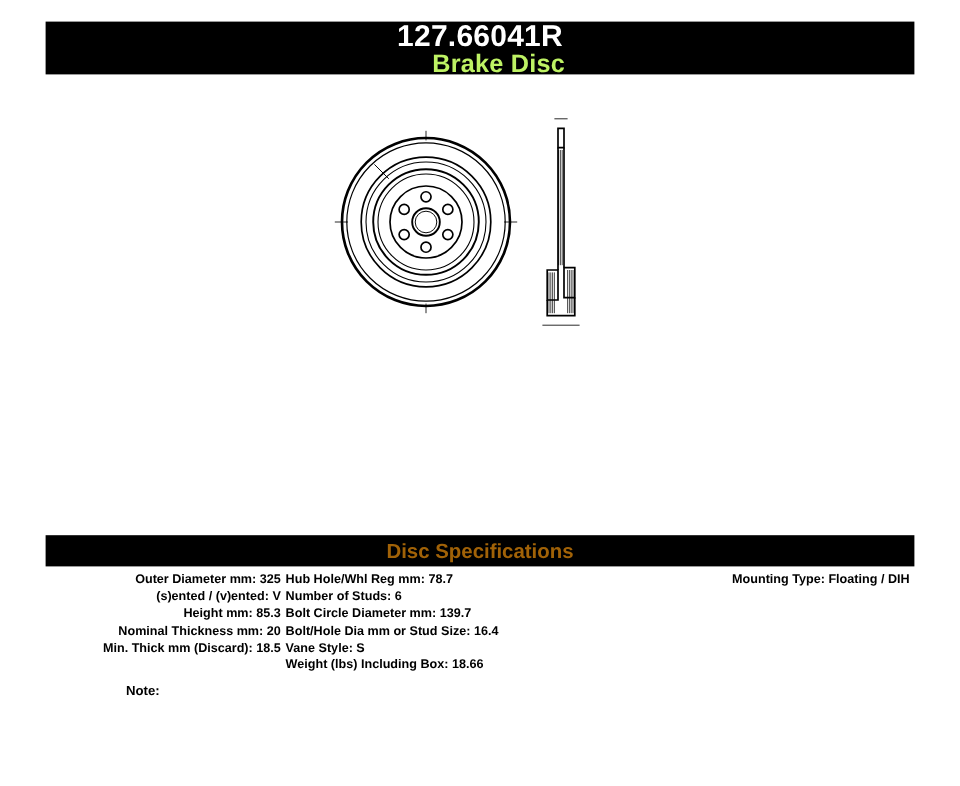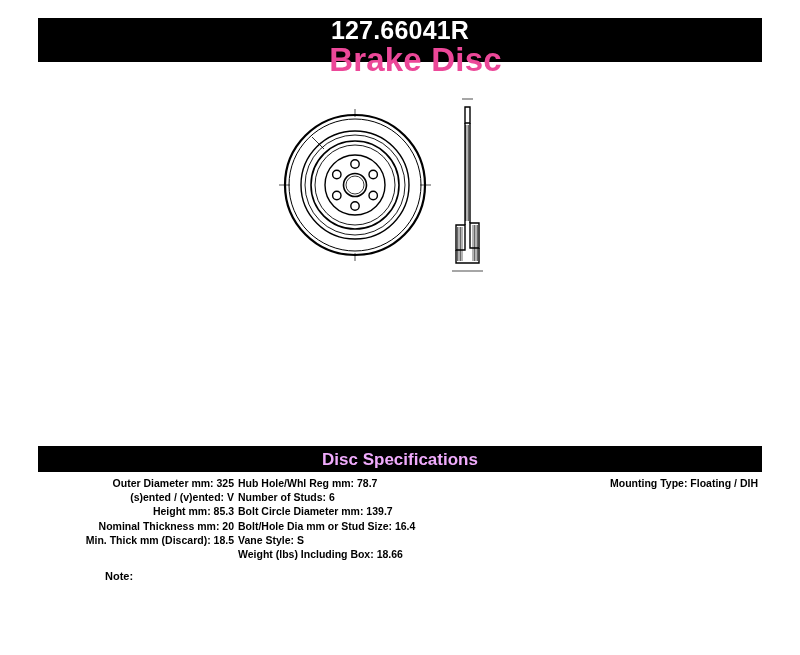--- a/index.html
+++ b/index.html
@@ -39,22 +39,22 @@
     flex-direction: column;
   }
   .header-part {
     color: #ffffff;
     font-size: 25px;
     font-weight: bold;
     letter-spacing: 0.2px;
     line-height: 1;
   }
   .header-title {
-    color: #ec4899;
-    font-size: 33px;
+    color: #bef264;
+    font-size: 21px;
     font-weight: bold;
     letter-spacing: 0.2px;
     line-height: 1;
     margin-left: 31px;
   }
 
   
   .drawing {
     position: absolute;
     left: 260px;
@@ -73,21 +73,21 @@
     top: 446px;
     width: 724px;
     height: 26px;
     background: #000000;
     display: flex;
     align-items: center;
     justify-content: center;
     box-sizing: border-box;
   }
   .spec-bar-title {
-    color: #f0abfc;
+    color: #a16207;
     font-size: 17px;
     font-weight: bold;
     line-height: 1;
   }
 
   .spec-columns {
     position: absolute;
     left: 38px;
     top: 476px;
     width: 724px;

